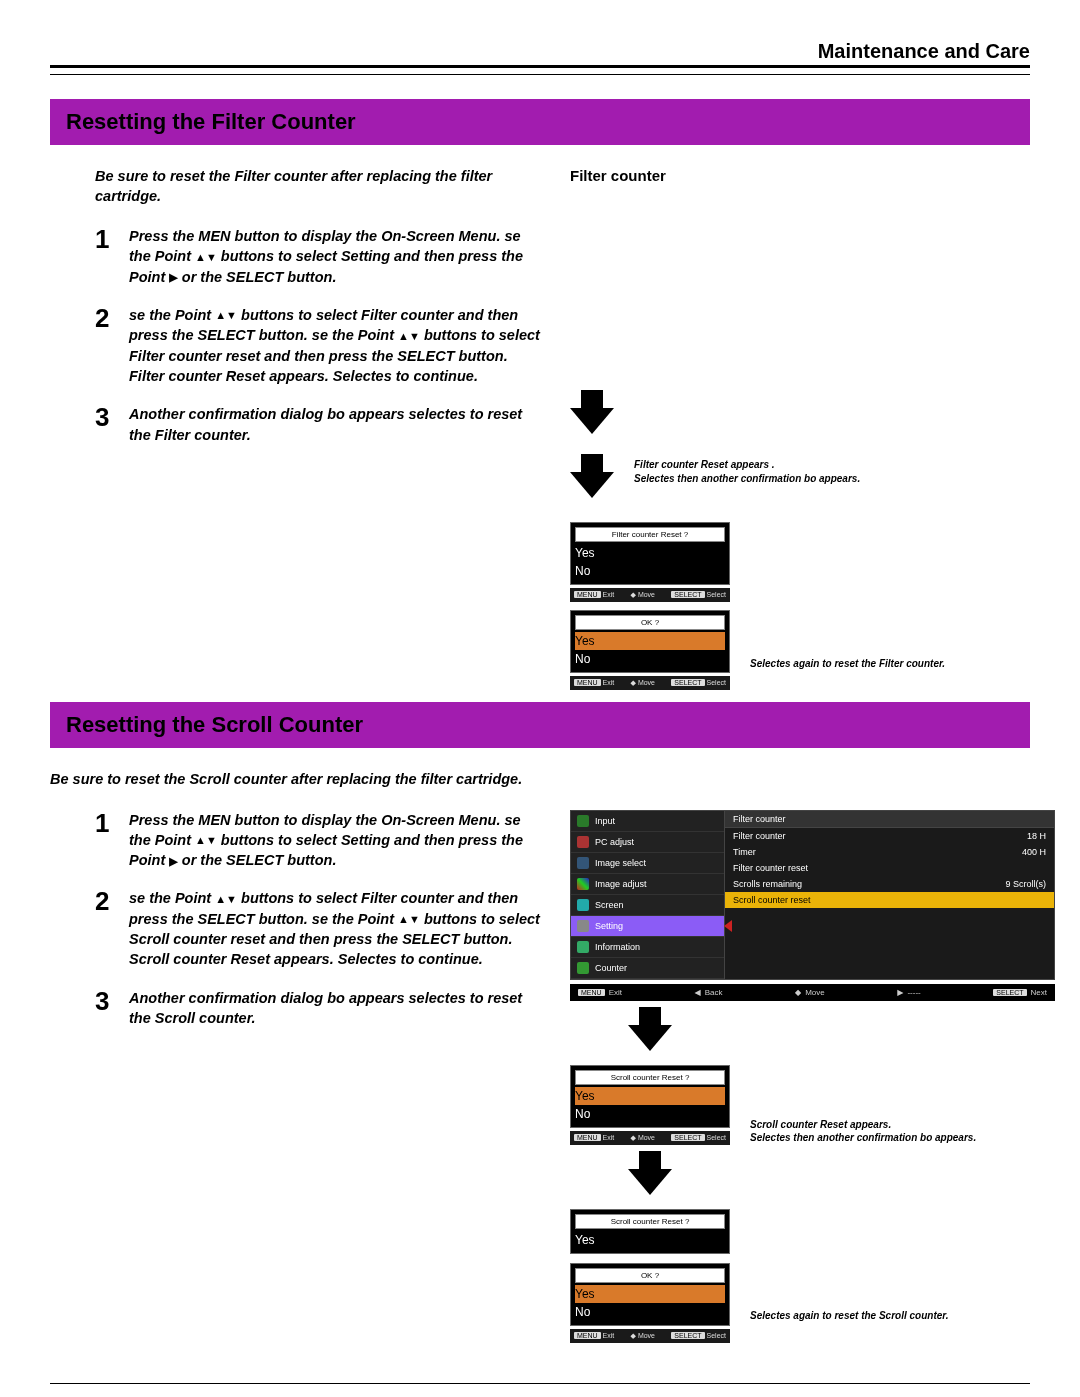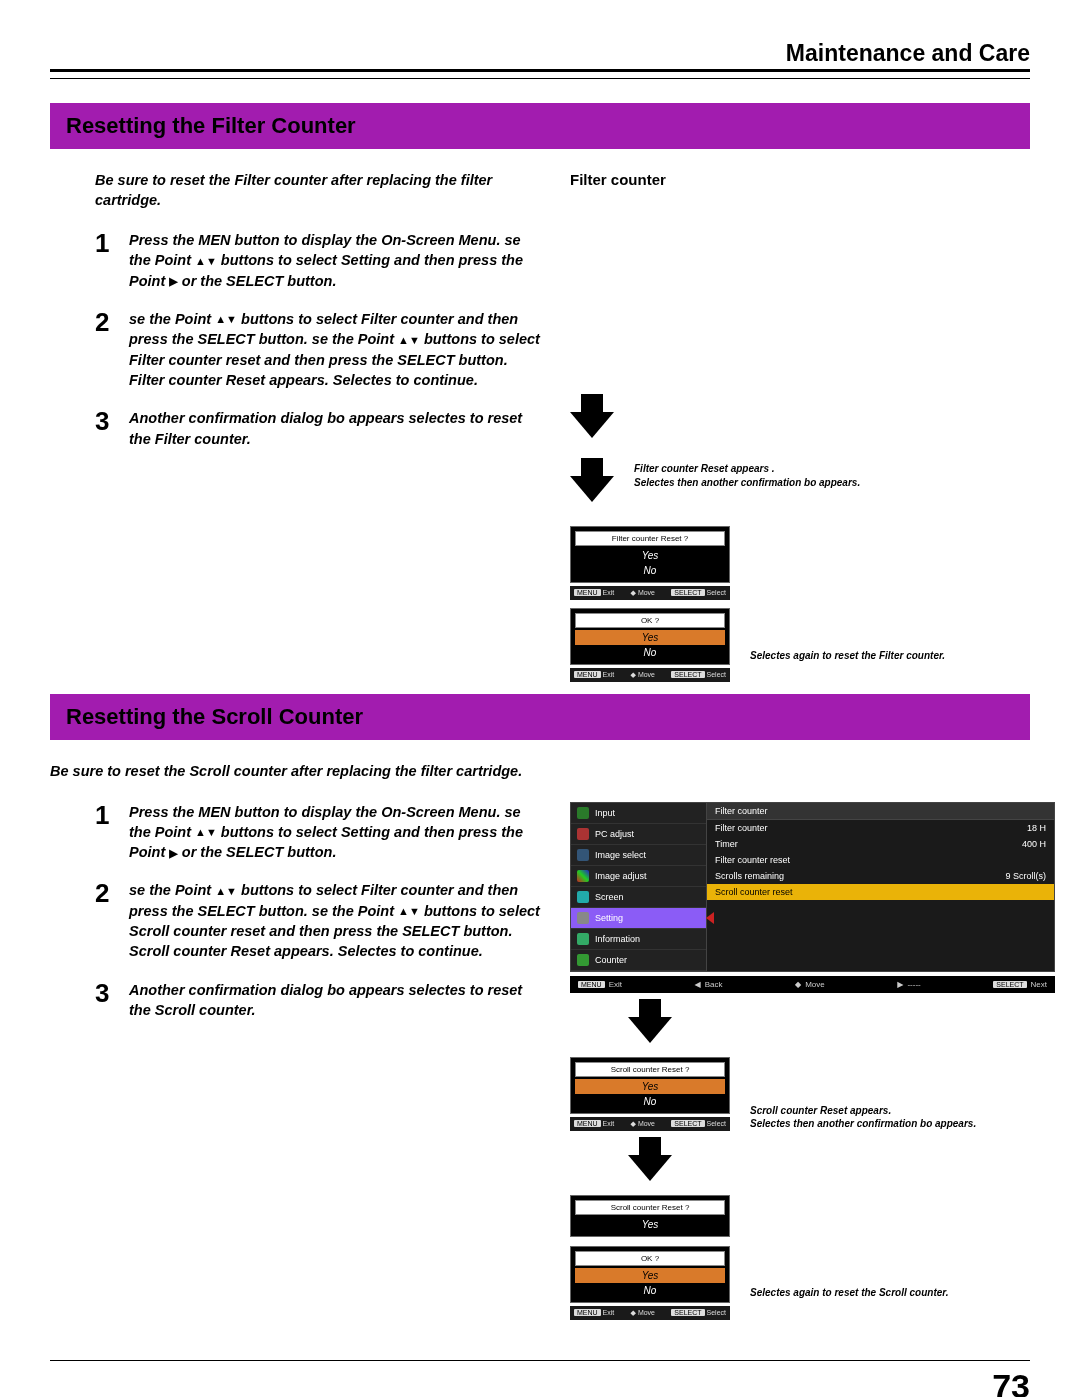--- a/index.html
+++ b/index.html
@@ -5,21 +5,21 @@
   * { box-sizing: border-box; margin: 0; padding: 0; }
   body {
     font-family: Arial, Helvetica, sans-serif;
     background: #fff;
     width: 1080px;
     margin: 0 auto;
     padding: 40px 50px 30px 50px;
     color: #000;
   }
   .header-rule { border-top: 3px solid #000; margin-bottom: 6px; }
-  .header-title { text-align: right; font-size: 23px; font-weight: bold; margin-bottom: 2px; }
+  .header-title { text-align: right; font-size: 20px; font-weight: bold; margin-bottom: 2px; }
   .thin-rule { border-top: 1px solid #000; margin-bottom: 24px; }
   .section-bar {
     background: #a21caf;
     padding: 10px 16px;
     font-size: 22px;
     font-weight: bold;
     margin: 12px 0 22px 0;
   }
   .two-col { display: flex; gap: 30px; }
   .left-col { flex: 0 0 445px; margin-left: 45px; }
@@ -60,25 +60,23 @@
   .dialog-inner {
     background: #fff;
     color: #000;
     text-align: center;
     font-size: 8px;
     padding: 2px 0;
     margin-bottom: 2px;
     border: 1px solid #888;
   }
   .dialog-opt {
-    text-align: center;
-    font-size: 10px;
+    font-size: 12px;
     padding: 2px 0;
     color: #fff;
-    font-style: italic;
   }
   .dialog-opt.sel { background: #d97a2a; color: #000; }
   .nav-bar {
     background: #1a1a1a;
     color: #ddd;
     font-size: 7px;
     padding: 3px 4px;
     display: flex;
     justify-content: space-between;
     width: 160px;
@@ -87,21 +85,21 @@
   .menu-screenshot {
     width: 485px;
     background: #000;
     border: 1px solid #444;
     display: flex;
     font-size: 9px;
     color: #fff;
     margin-bottom: 4px;
   }
   .menu-left {
-    width: 136px;
+    width: 154px;
     background: #222;
     border-right: 1px solid #444;
   }
   .menu-item {
     display: flex; align-items: center; gap: 6px;
     padding: 4px 6px;
     border-bottom: 1px solid #333;
   }
   .menu-item.sel { background: #8b5cf6; position: relative; }
   .menu-item.sel::after {

